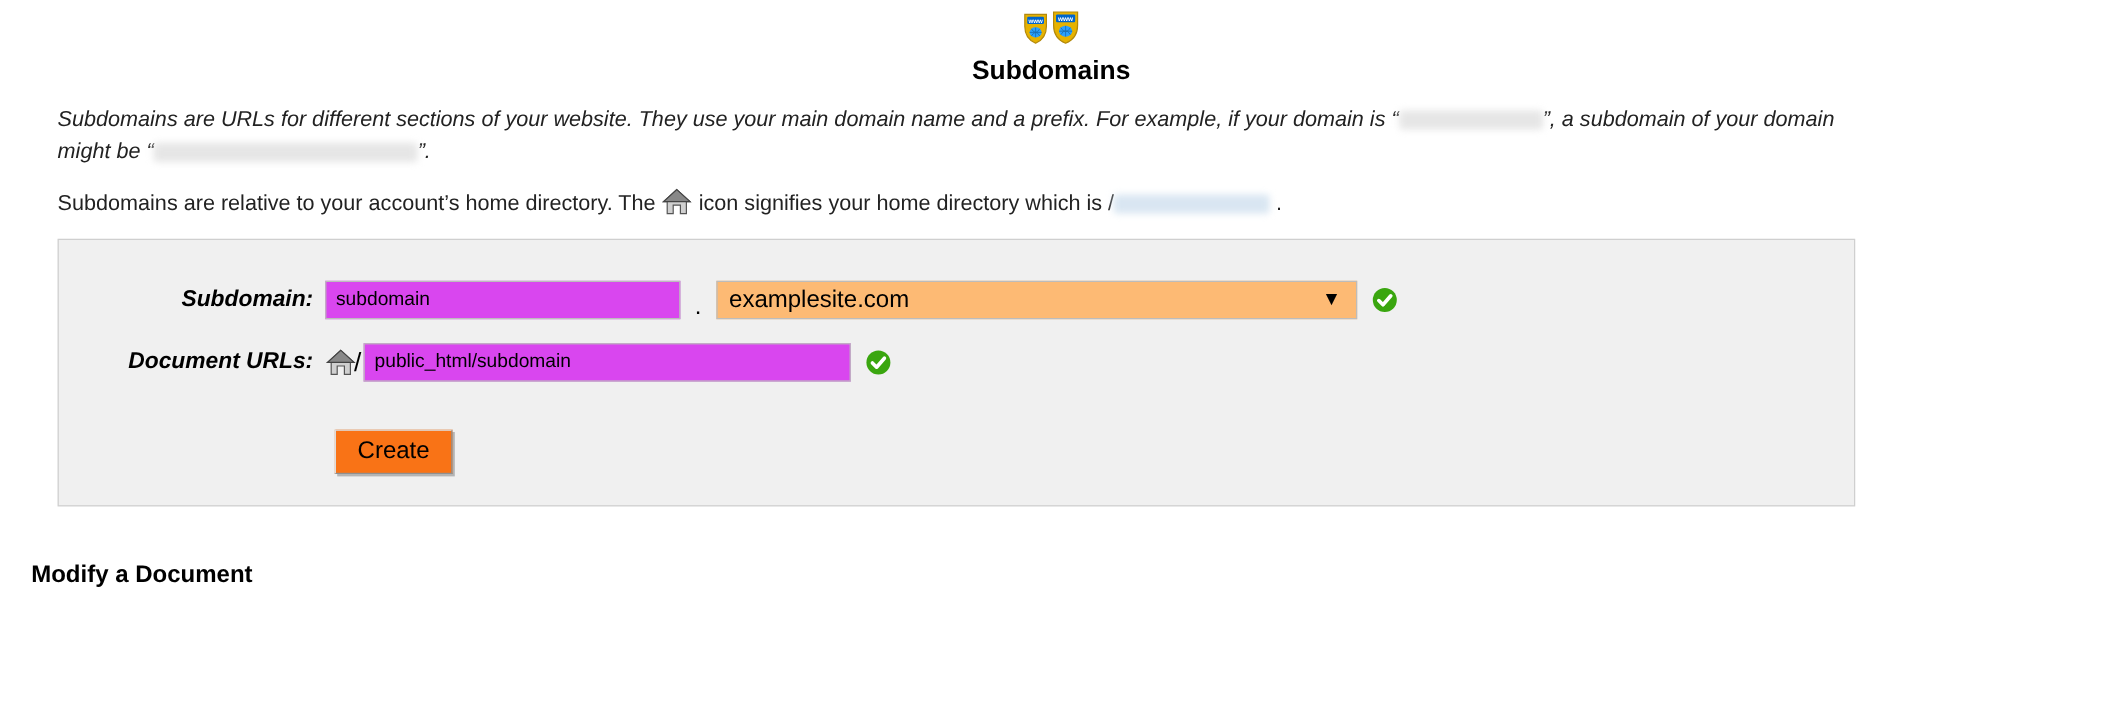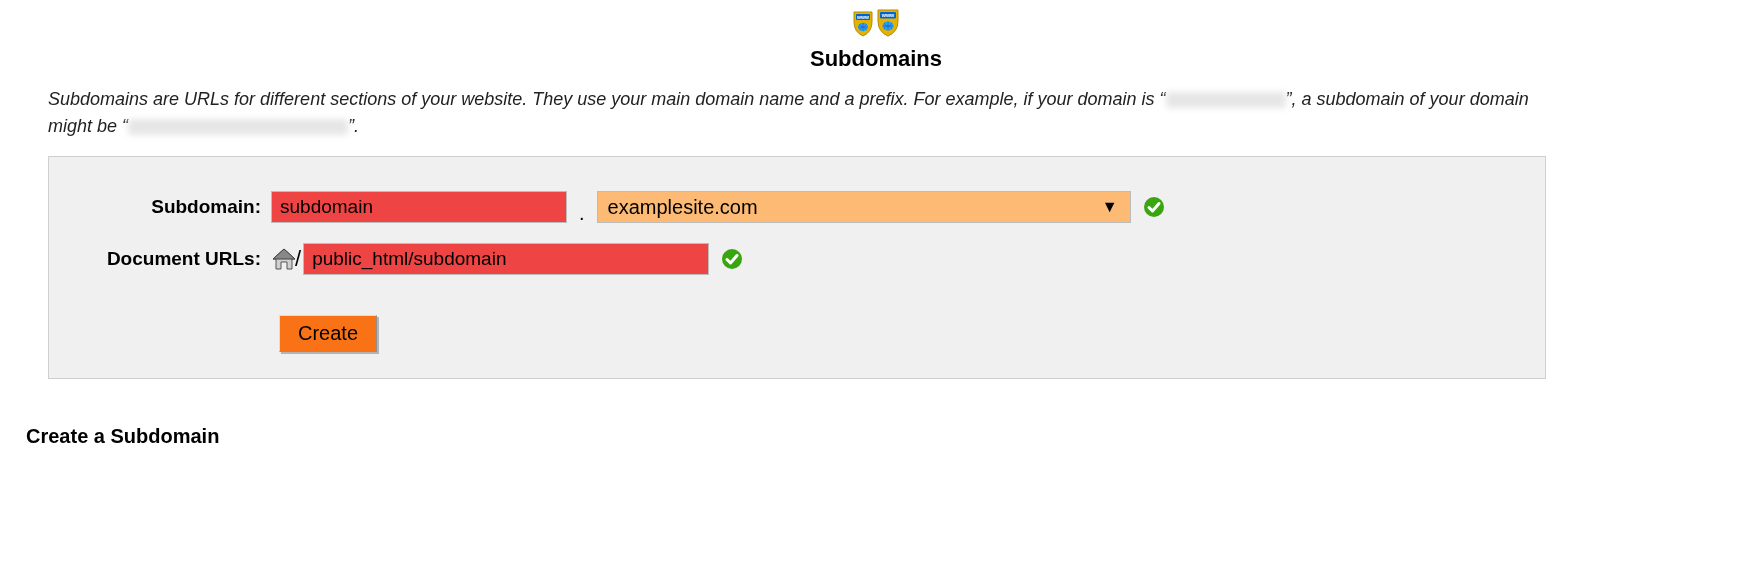--- a/index.html
+++ b/index.html
@@ -40,28 +40,29 @@
     width:1498px;
   }
   .form-row{display:flex;align-items:center;margin-bottom:20px;}
   .form-label{
     width:202px;
     text-align:right;
     font-weight:bold;
     font-size:19px;
     padding-right:10px;
     box-sizing:border-box;
+    font-style:italic;
   }
   input[type=text]{
     font-family:Verdana,Arial,Helvetica,sans-serif;
-    font-size:19px;
+    font-size:16px;
     height:32px;
     padding:2px 8px;
     border:1px solid #bcbcbc;
-    background:#ef4444;
+    background:#d946ef;
     box-sizing:border-box;
   }
   .subdomain-input{width:296px;}
   .dot{padding:0 12px;font-size:20px;position:relative;top:6px;}
   .domain-select{
     width:534px;
     height:32px;
     font-family:Verdana,Arial,Helvetica,sans-serif;
     font-size:20px;
     padding:2px 30px 2px 10px;
@@ -127,20 +128,30 @@
     </span>
     <h1>Subdomains</h1>
   </div>
 
   <p class="desc italic">
     <em>
       <span>Subdomains are URLs for different sections of your website. They use your main domain name and a prefix. For example, if your domain is “</span><span class="blur w1">xxxxxxxxx</span><span>”, a subdomain of your domain might be “</span><span class="blur w2">xxxxxxxxxxxxxxx</span><span>”.</span>
     </em>
   </p>
 
+  <p class="desc">
+    <span>Subdomains are relative to your account’s home directory. The </span>
+    <span class="home-icon">
+      <svg width="26" height="24" viewBox="0 0 26 24">
+        <path d="M13 2 L24 12 H21 V22 H16 V15 H10 V22 H5 V12 H2 Z" fill="#d0d0d0" stroke="#555" stroke-width="1"></path>
+        <path d="M13 2 L24 12 H2 Z" fill="#888" stroke="#444" stroke-width="1"></path>
+      </svg>
+    </span>
+    <span> icon signifies your home directory which is /</span><span class="blur w3">xxxxxxxx</span><span> .</span>
+  </p>
 
 
   <div class="panel">
 
     <div class="form-row">
       <div class="form-label">Subdomain:</div>
       <input type="text" class="subdomain-input" value="subdomain" style="">
       <span class="dot">.</span>
       <div class="domain-select">
         <span>examplesite.com</span>
@@ -173,15 +184,15 @@
         </svg>
       </span>
     </div>
 
     <div class="btn-row">
       <button class="create">Create</button>
     </div>
 
   </div>
 
-  <h2 class="section-h modify-h">Create a Subdomain</h2>
+  <h2 class="section-h modify-h">Modify a Document</h2>
 
 </div>
 
 </body></html>

